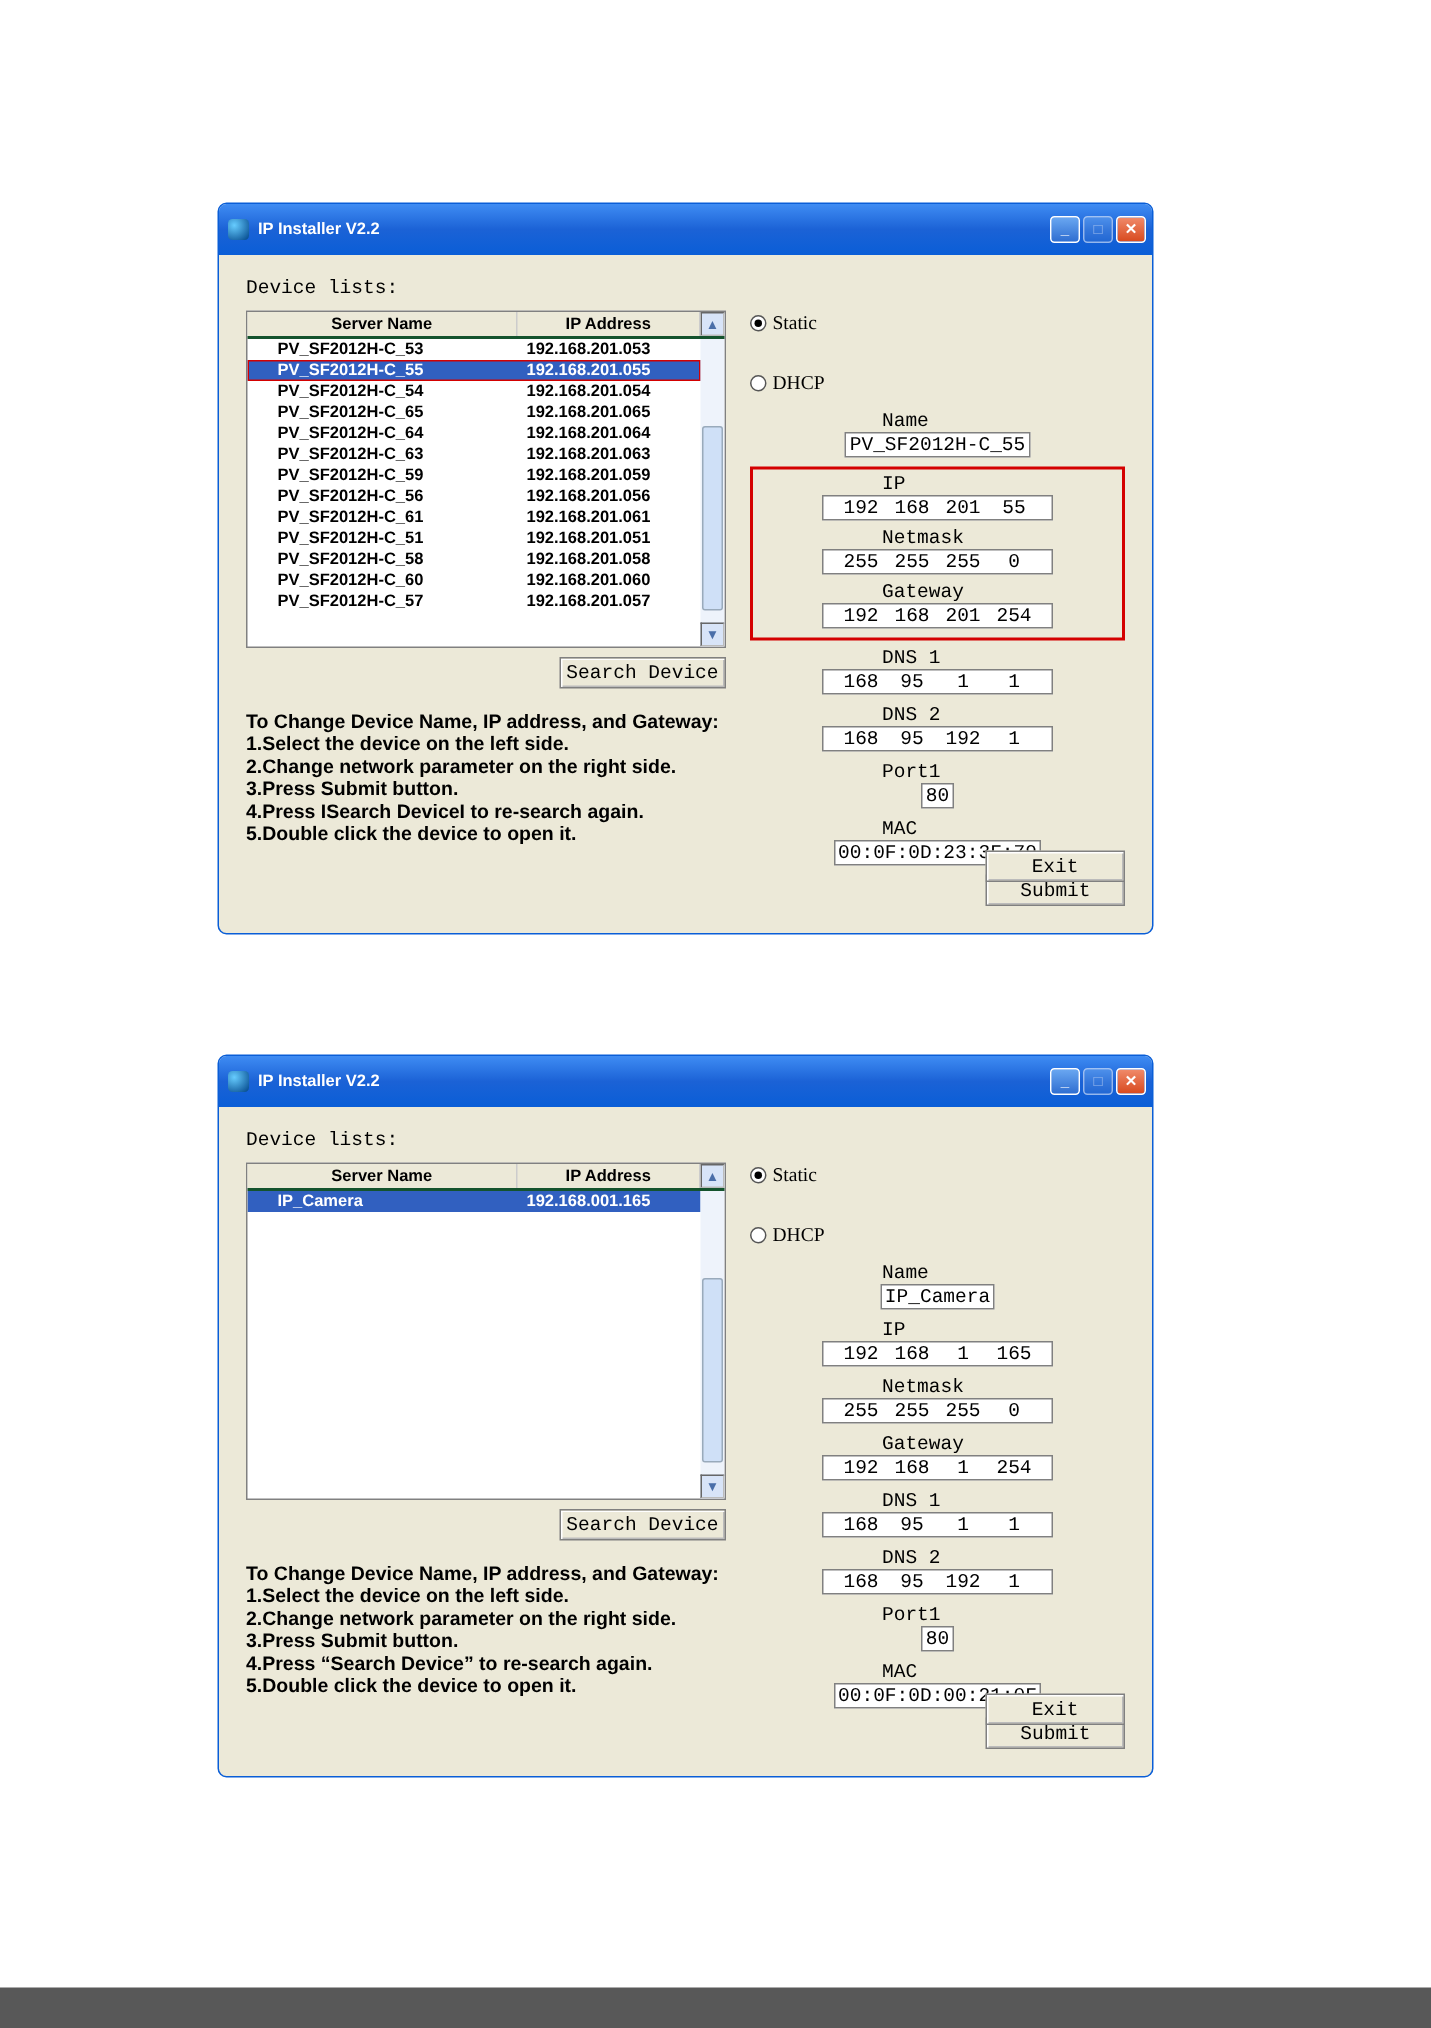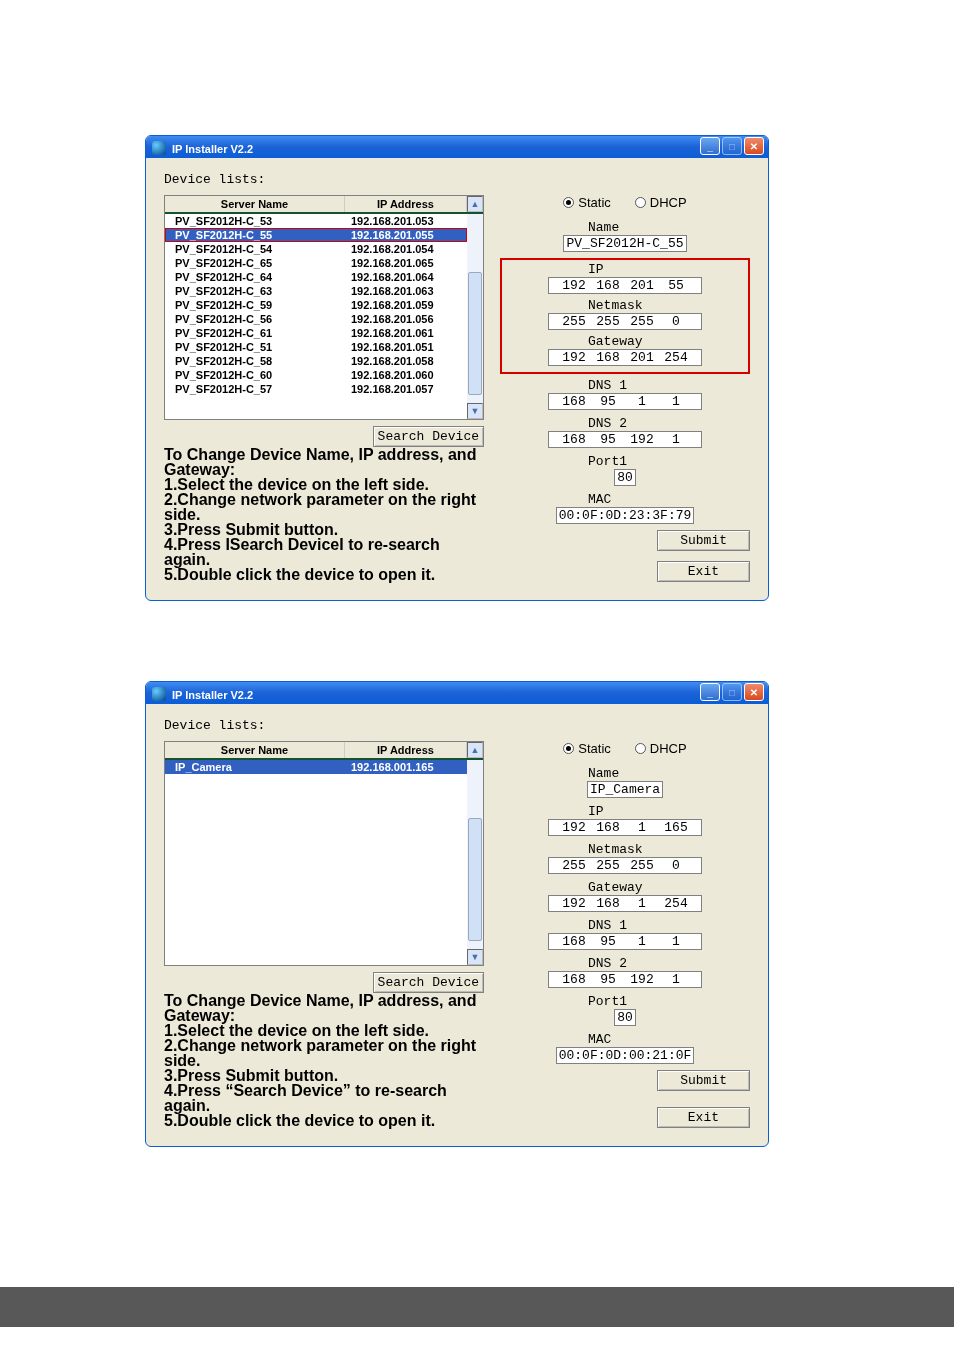--- a/index.html
+++ b/index.html
@@ -19,23 +19,23 @@
     border: 1px solid #0a5ed7;
     border-radius: 6px;
     overflow: hidden;
     background: #ece9d8;
     margin-bottom: 80px;
   }
   .titlebar {
     background: linear-gradient(to bottom, #3f8cf3 0%, #1b62d6 50%, #0a5ed7 100%);
     color: #fff;
     display: flex;
-    align-items: flex-end;
+    align-items: center;
     padding: 3px 4px 3px 6px;
-    height: 22px;
+    height: 34px;
   }
   .titlebar .tb-icon {
     width: 14px; height: 14px;
     background: radial-gradient(circle at 30% 30%, #6cf, #048);
     border-radius: 3px;
     margin-right: 6px;
   }
   .titlebar .title-text {
     flex: 1;
     font-weight: bold;
@@ -101,21 +101,21 @@
   }
   .dt-rows { flex: 1; }
   .dt-row {
     display: flex;
     font-size: 11px;
     font-weight: bold;
     padding: 0;
     line-height: 14px;
     cursor: pointer;
   }
-  .dt-row .c1 { width: 180px; padding-left: 10px; }
+  .dt-row .c1 { width: 180px; padding-left: 20px; }
   .dt-row .c2 { flex: 1; padding-left: 6px; }
   .dt-row.selected { background: #3160c0; color: #fff; }
   .dt-row.red-box {
     outline: 1px solid #d40000;
     outline-offset: -1px;
   }
   .dt-scroll {
     width: 16px;
     background: #eef3fb;
     display: flex; flex-direction: column; justify-content: flex-end;
@@ -142,36 +142,37 @@
   .btn {
     font-family: "Courier New", monospace;
     font-size: 13px;
     background: #ece9d8;
     border: 1px solid #808080;
     box-shadow: inset 1px 1px #fff, inset -1px -1px #bbb;
     padding: 2px 4px;
     cursor: pointer;
   }
   .instructions {
-    font-size: 16px;
+    font-size: 13px;
     font-weight: bold;
-    margin-top: 0;
+    margin-top: 14px;
     line-height: 15px;
   }
   .right-col {
     flex: 1;
     padding-left: 16px;
     font-family: "Courier New", monospace;
     font-size: 13px;
   }
   .radio-row {
     display: flex; gap: 24px;
     justify-content: center;
     margin-bottom: 10px;
-    font-family: Liberation Sans, sans-serif;
+    font-family: Liberation Serif, serif;
+    flex-direction: column;
   }
   .radio-row label { display: flex; align-items: center; gap: 4px; cursor: pointer; }
   .radio-dot {
     width: 11px; height: 11px; border-radius: 50%;
     border: 1px solid #555; background: #fff;
     display: inline-flex; align-items: center; justify-content: center;
   }
   .radio-dot.sel::after { content:""; width:5px; height:5px; background:#000; border-radius:50%; }
   .form-row {
     display: flex; align-items: center;
@@ -195,21 +196,21 @@
   }
   .red-group .form-row { margin-bottom: 4px; }
   .right-btns {
     text-align: right;
     margin-top: 6px;
     text-decoration: underline;
   }
   .exit-row {
     position: absolute;
     right: 18px;
-    bottom: 18px;
+    bottom: 34px;
   }
   .bottom-bar {
     background: #585858;
     height: 40px;
     width: 100%;
   }
 </style>
 </head>
 <body>
 

